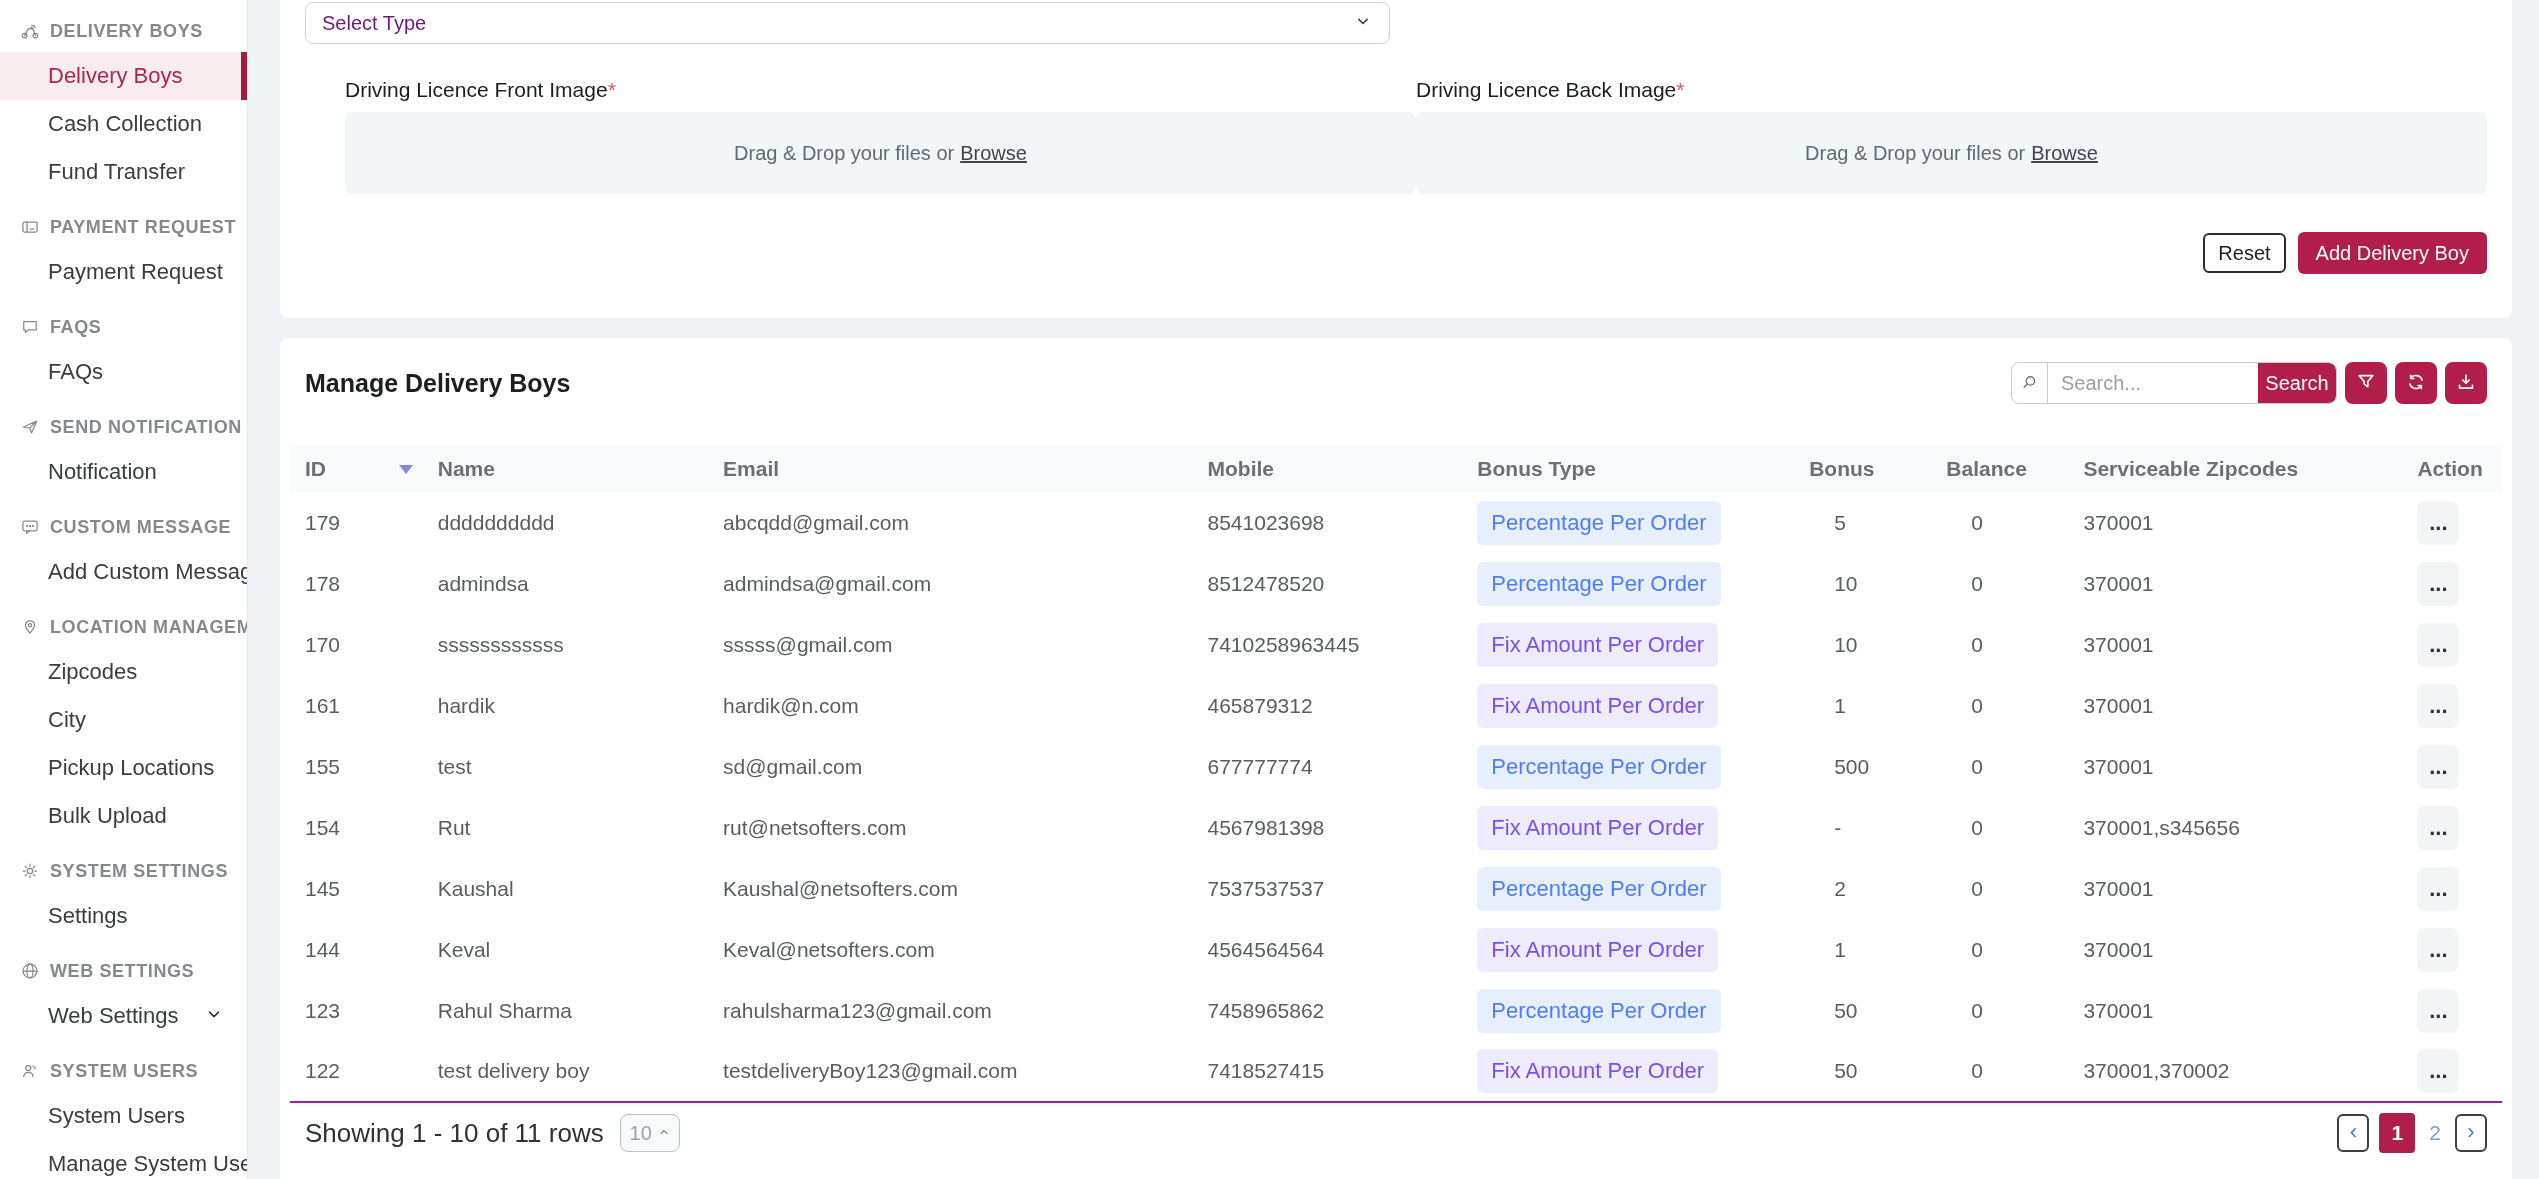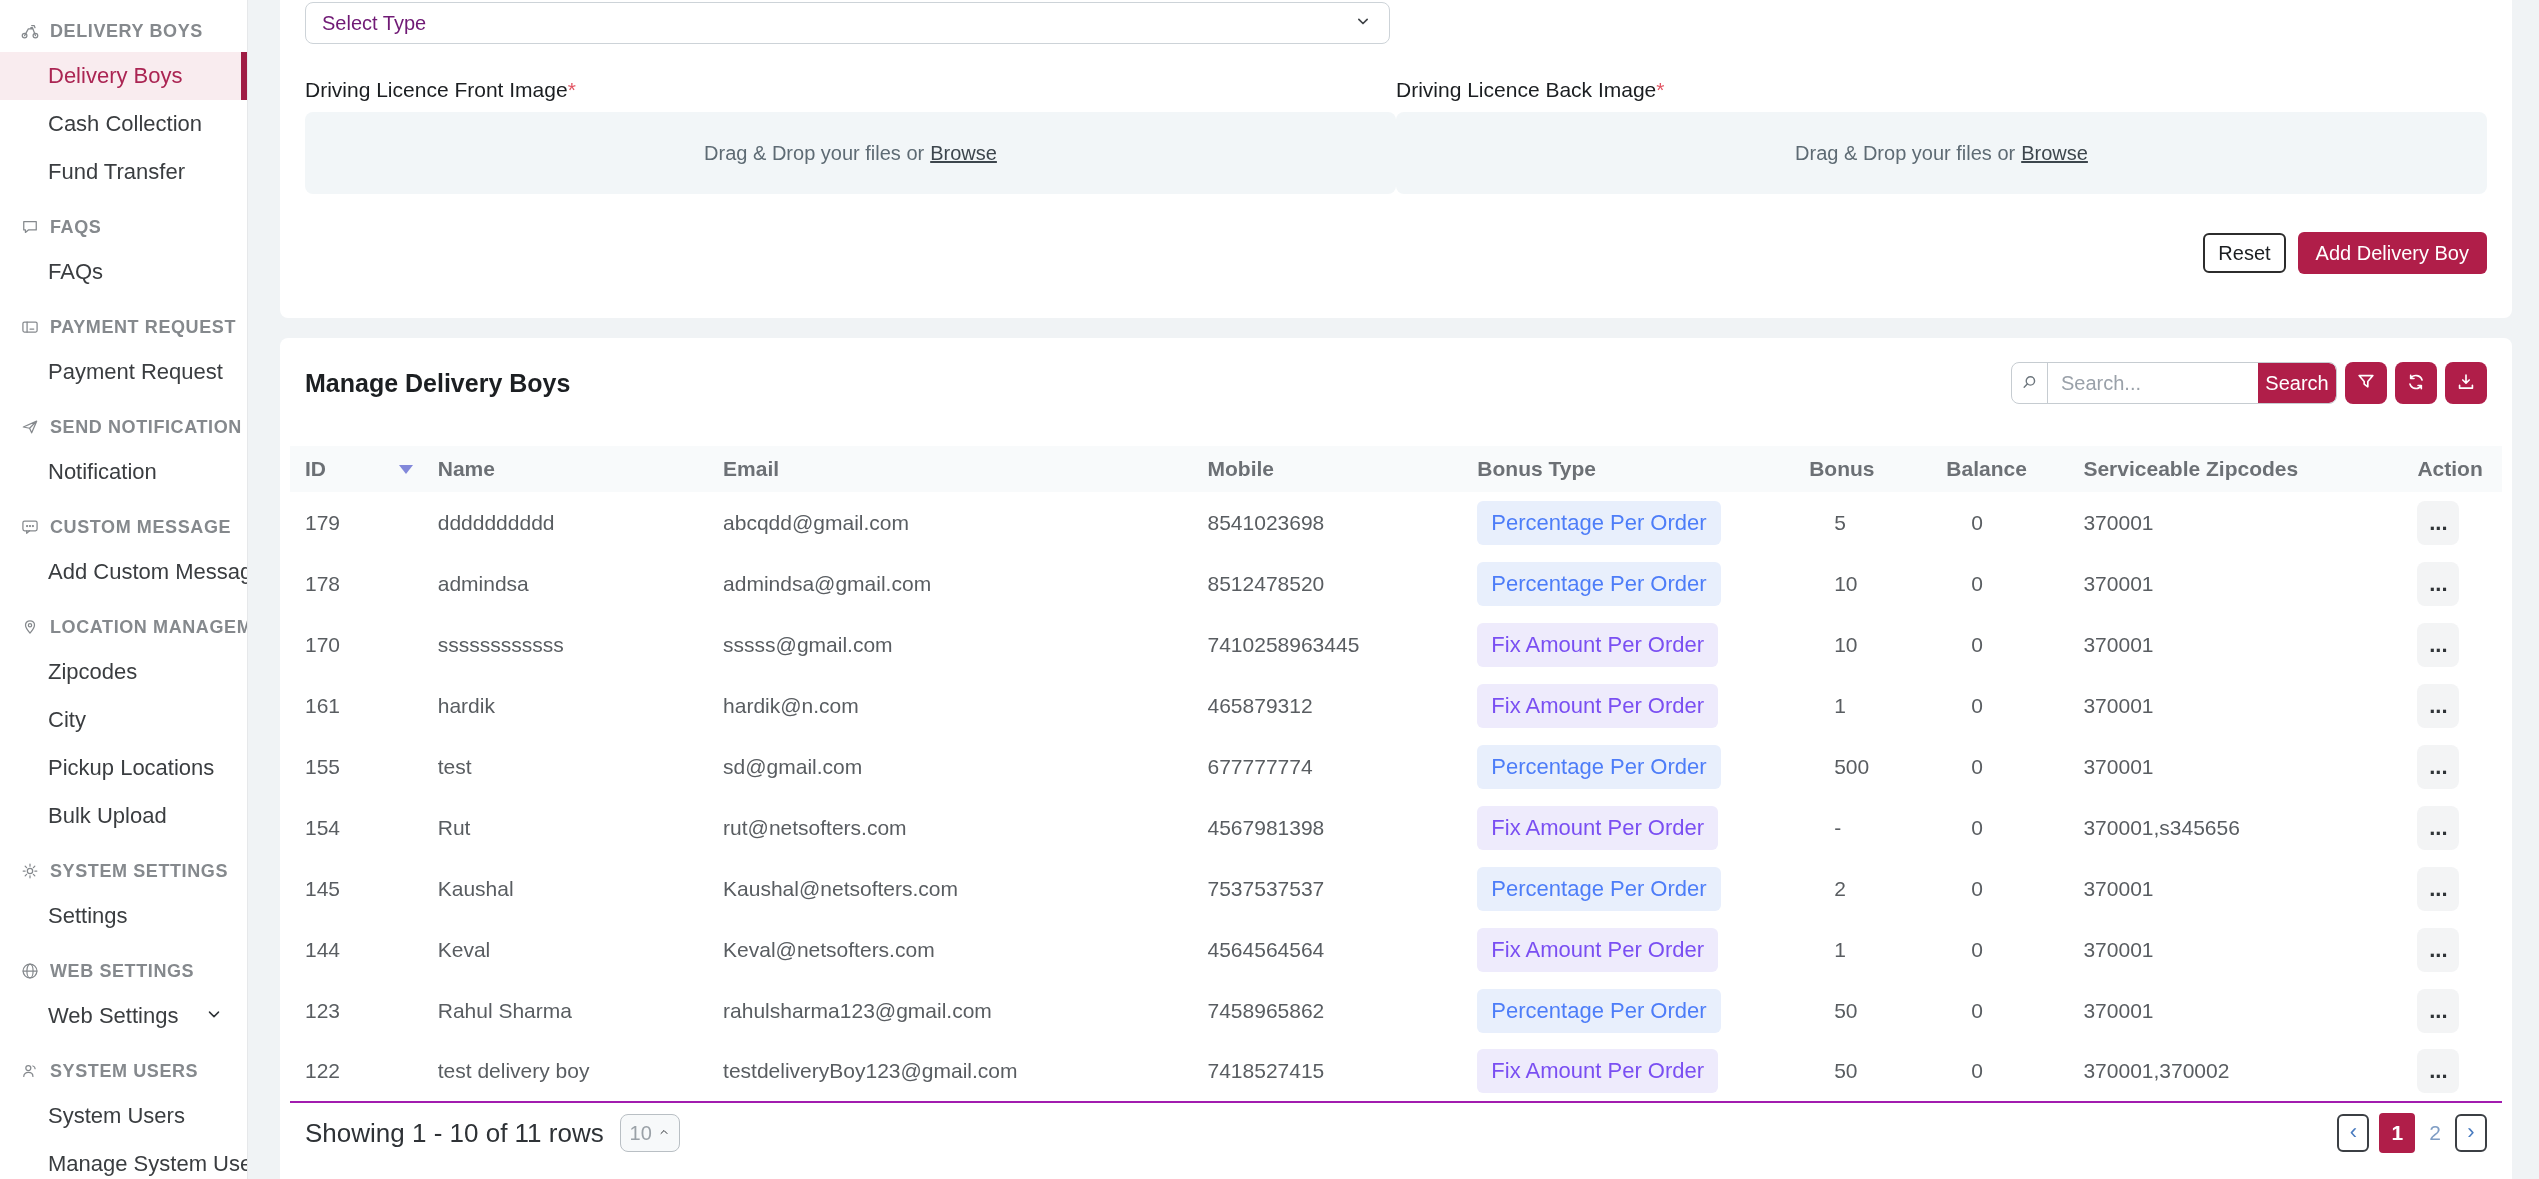--- a/index.html
+++ b/index.html
@@ -19,21 +19,21 @@
   .nav-item.active { background:#f9ecef; color:#ab2553; border-right:6px solid #9f1c44; }
   .chev-down svg { width:18px; height:18px; stroke:#2f3337; fill:none; stroke-width:2; stroke-linecap:round; stroke-linejoin:round; }
 
   
   .main { flex:1; padding:0 27px 0 32px; display:flex; flex-direction:column; overflow:hidden; }
   .card { background:#fff; }
   .card-form { border-radius:0 0 8px 8px; padding:0 25px 44px; }
   .select-box { margin-top:2px; width:1085px; height:42px; border:1px solid #cdd3d8; border-radius:8px; display:flex; align-items:center; justify-content:space-between; padding:0 16px; cursor:pointer; }
   .select-box .sel-text { font-size:20px; color:#701a75; }
   .select-box svg { width:20px; height:20px; stroke:#3f4347; fill:none; stroke-width:2; stroke-linecap:round; stroke-linejoin:round; }
-  .upload-row { display:flex; margin-top:34px; }
+  .upload-row { display:flex; margin-top:34px;margin-left:40px; }
   .upload-col { flex:1; }
   .field-label { font-size:21px; color:#1b1e21; }
   .req { color:#e25563; }
   .dropzone { margin-top:10px; height:82px; background:#f2f6f8; border-radius:8px; display:flex; align-items:center; justify-content:center; font-size:20px; color:#5e6b74; }
   .dropzone .browse { color:#3d464d; text-decoration:underline; margin-left:6px; cursor:pointer; }
   .form-actions { display:flex; justify-content:flex-end; align-items:center; gap:12px; margin-top:38px; }
   .btn-reset { height:40px; padding:0 13px; background:#fff; border:2px solid #2c2c2c; border-radius:6px; font-size:20px; color:#1b1e21; cursor:pointer; font-family:inherit; }
   .btn-primary { height:42px; padding:0 18px; background:#b01e49; border:none; border-radius:6px; font-size:20px; color:#fff; cursor:pointer; font-family:inherit; }
 
   
@@ -100,42 +100,42 @@
         </div>
       <div class="nav-item">
           <span>Fund Transfer</span>
         </div>
     </div>
 
     <div class="nav-section">
       <div class="nav-head">
         <span class="nav-ico">
             <svg viewBox="0 0 24 24">
-              <path d="M4.5 5.5 h15 v10 h-9.5 l-3.5 3 v-3 h-2 z"></path>
-            </svg>
-          </span>
-        <span class="nav-head-label">FAQS</span>
-      </div>
-      <div class="nav-item">
-          <span>FAQs</span>
-        </div>
-    </div>
-
-    <div class="nav-section">
-      <div class="nav-head">
-        <span class="nav-ico">
-            <svg viewBox="0 0 24 24">
               <rect x="3.5" y="6" width="17" height="12" rx="1.8"></rect>
               <path d="M8.5 6 v12 M12 14.5 h4.5"></path>
             </svg>
           </span>
         <span class="nav-head-label">PAYMENT REQUEST</span>
       </div>
       <div class="nav-item">
           <span>Payment Request</span>
+        </div>
+    </div>
+
+    <div class="nav-section">
+      <div class="nav-head">
+        <span class="nav-ico">
+            <svg viewBox="0 0 24 24">
+              <path d="M4.5 5.5 h15 v10 h-9.5 l-3.5 3 v-3 h-2 z"></path>
+            </svg>
+          </span>
+        <span class="nav-head-label">FAQS</span>
+      </div>
+      <div class="nav-item">
+          <span>FAQs</span>
         </div>
     </div>
 
     <div class="nav-section">
       <div class="nav-head">
         <span class="nav-ico">
             <svg viewBox="0 0 24 24">
               <path d="M4 12 L20 5 L14 19 L11.5 13.5 Z M11.5 13.5 L20 5"></path>
             </svg>
           </span>

